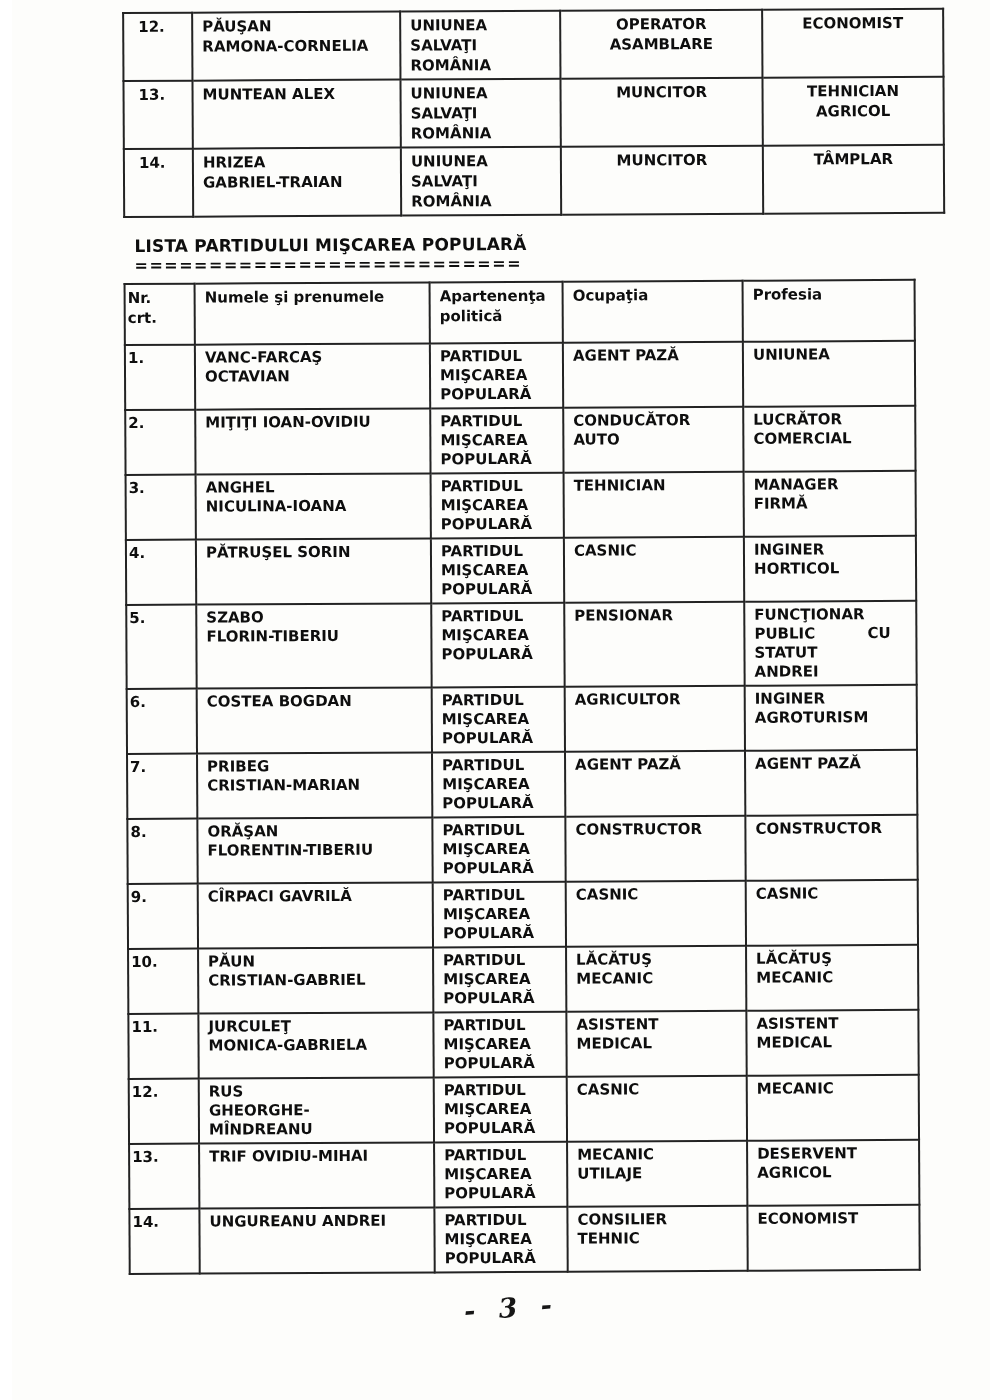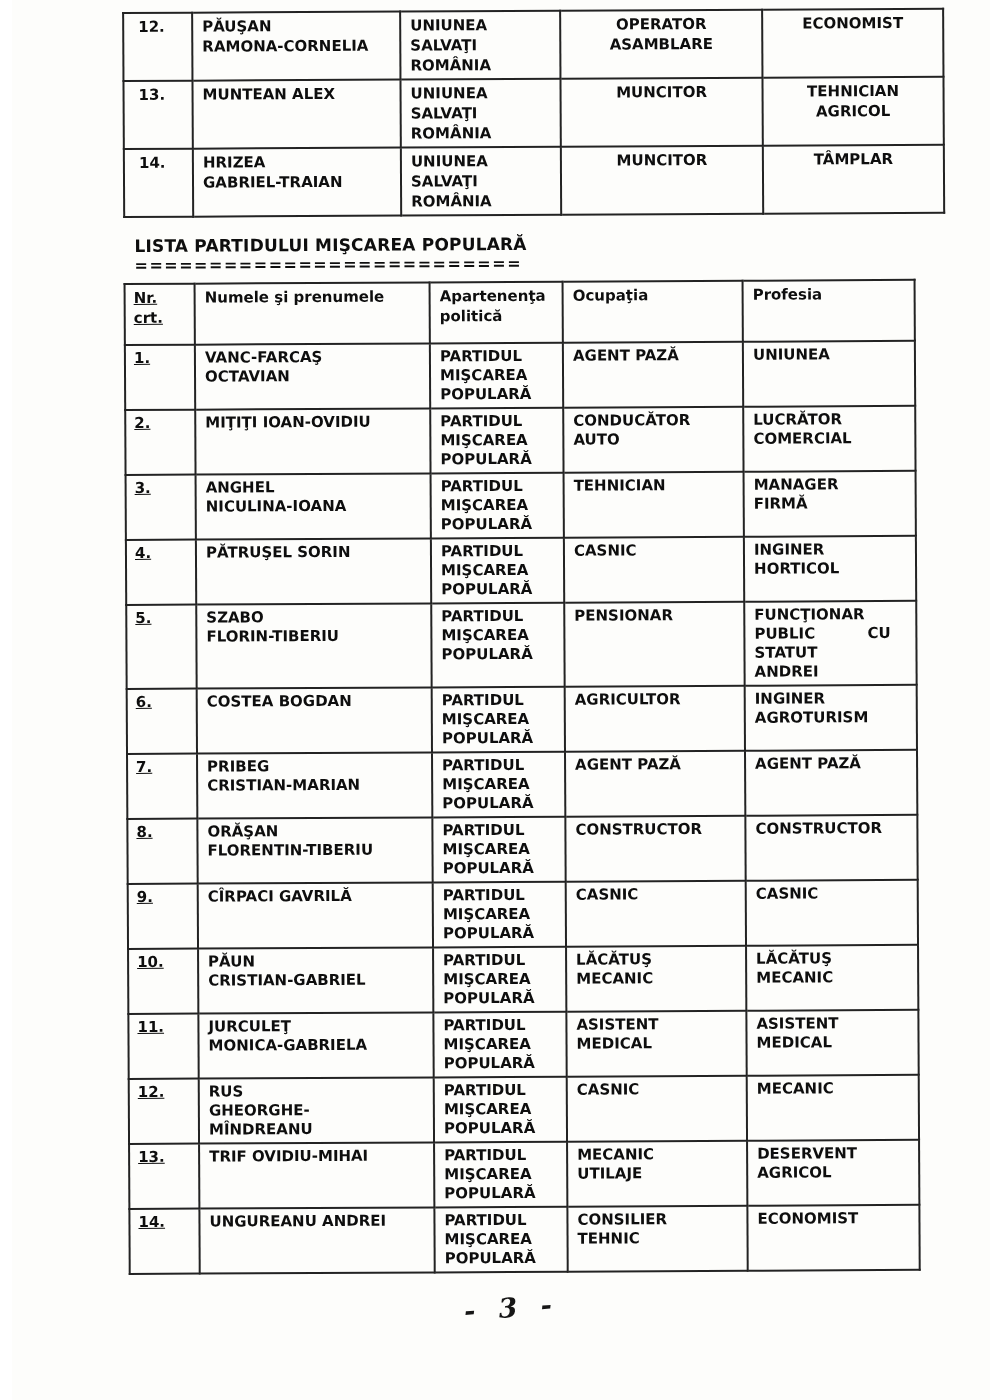--- a/index.html
+++ b/index.html
@@ -70,21 +70,21 @@
     left: 113px;
     top: 281px;
     width: 790px;
   }
   .main-table th {
     height: 40px;
     font-size: 15px;
     line-height: 20px;
   }
   .main-table tr { height: 61px; }
-  .main-table .c-nr, .main-table .h-nr { padding-left: 8px; text-decoration: underline; }
+  .main-table .c-nr, .main-table .h-nr { padding-left: 2px; }
 
   
   .footer-pagenum {
     position: absolute;
     left: 0;
     top: 1292px;
     width: 100%;
     text-align: center;
   }
   .footer-pagenum span {

